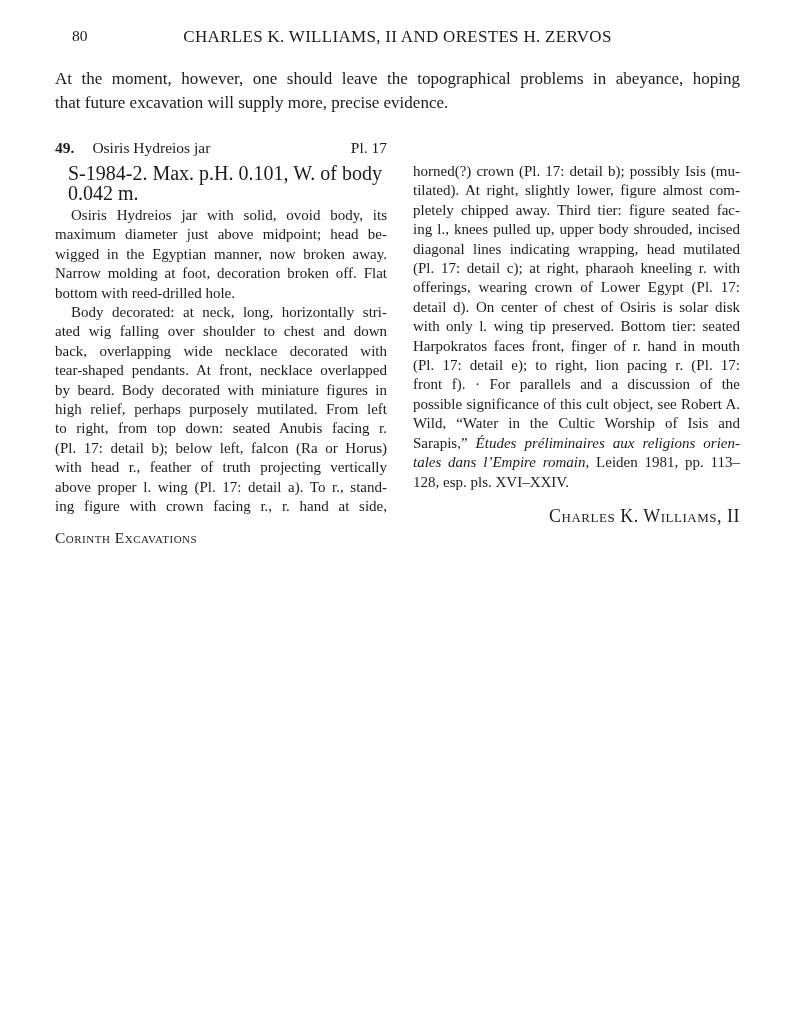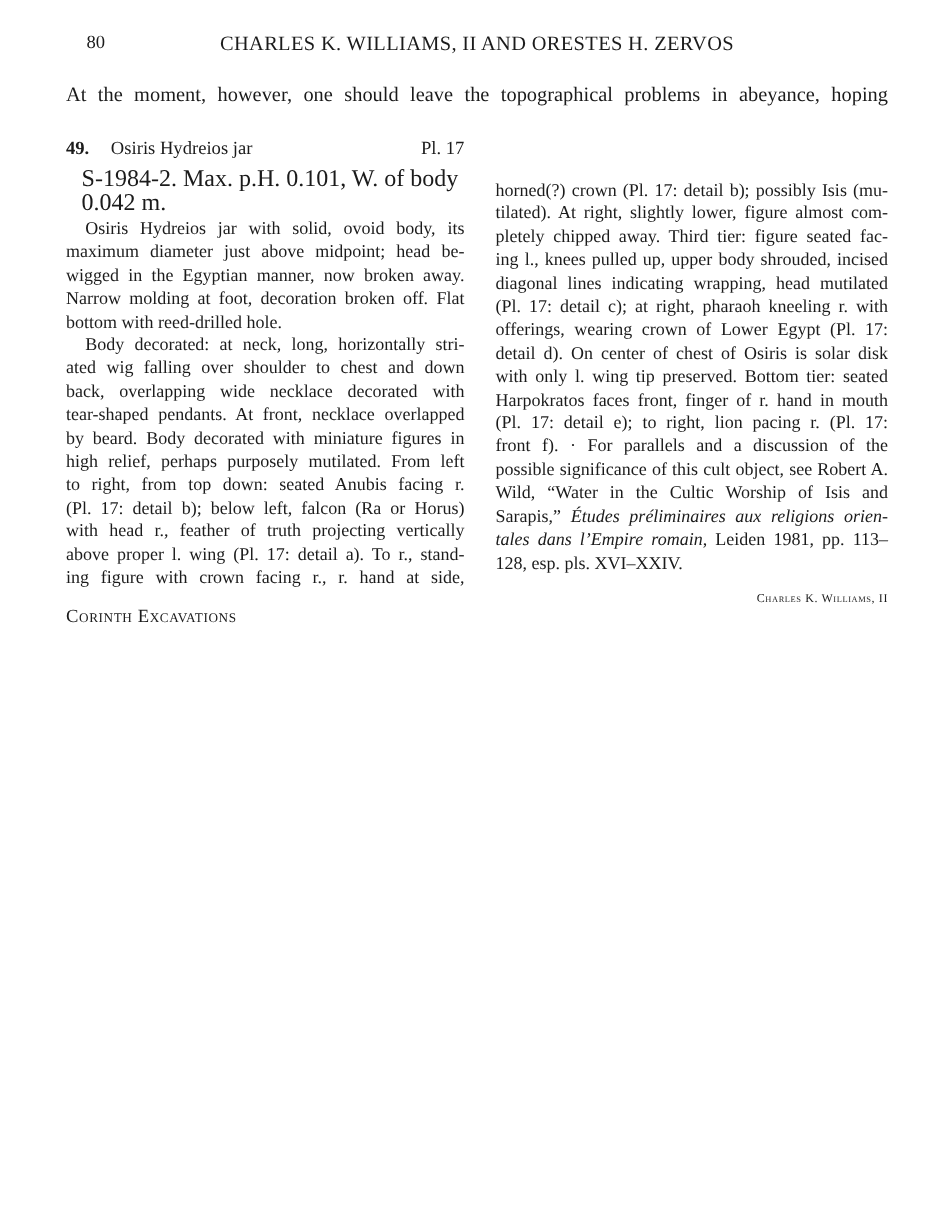--- a/index.html
+++ b/index.html
@@ -66,48 +66,49 @@
     margin-top: 7px;
     padding-left: 13px;
     font-size: 20px;
     line-height: 20px;
   }
   .body-lines {
     margin-top: 3px;
     font-size: 15px;
     line-height: 19.4px;
   }
-  .col-right .body-lines { margin-top: 12px; }
+  .col-right .body-lines { margin-top: 0; }
   .body-lines em { font-style: italic; }
   .sig-left {
     margin-top: 12px;
     font-variant: small-caps;
     font-size: 15.5px;
     letter-spacing: 0.5px;
   }
   .sig-right {
     margin-top: 14px;
     text-align: right;
     font-variant: small-caps;
-    font-size: 10px;
+    font-size: 18px;
     letter-spacing: 0.5px;
   }
 </style>
 </head>
 <body>
 
 <div class="page">
 
   <div class="header">
     <span class="pagenum">80</span>
     <div class="running-head">CHARLES K. WILLIAMS, II AND ORESTES H. ZERVOS</div>
   </div>
 
   <div class="intro">
       <div class="line"><span>At the moment, however, one should leave the topographical problems in abeyance, hoping</span></div>
+      <div class="line flush"><span>that future excavation will supply more, precise evidence.</span></div>
     </div>
 
   <div class="columns">
 
     <div class="col-left">
       <div class="entry-heading">
         <span class="entry-number">49.</span>
         <span class="entry-title">Osiris Hydreios jar</span>
         <span class="entry-plate">Pl. 17</span>
       </div>

